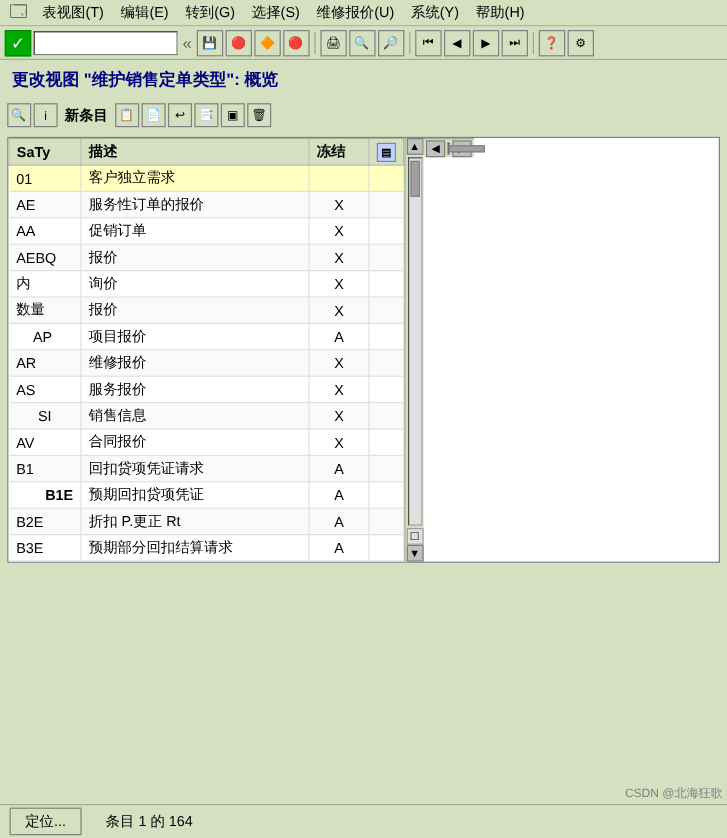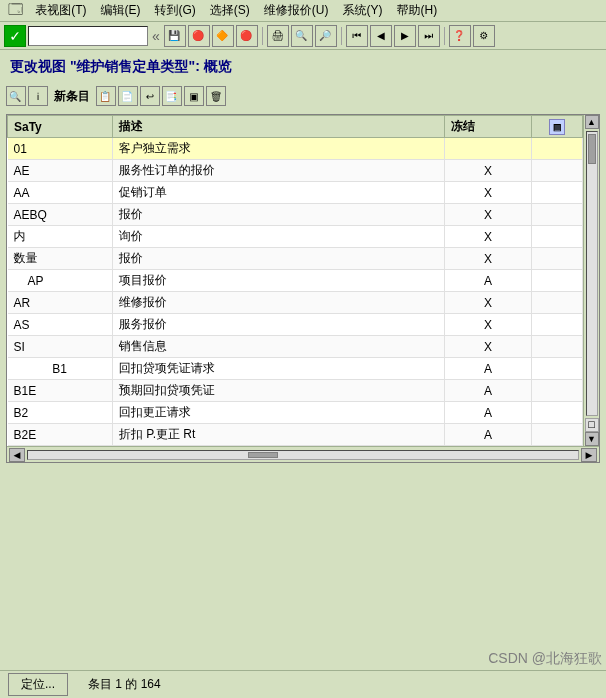--- a/index.html
+++ b/index.html
@@ -180,21 +180,21 @@
     .status-text {
       font-size: 12px;
       color: #000;
     }
 
     
     .watermark {
       position: absolute;
       bottom: 30px;
       right: 4px;
-      font-size: 14px;
+      font-size: 10px;
       color: #808080;
     }
 
     
     .horiz-scroll {
       display: flex;
       align-items: center;
       background: #d4e0c0;
       border-top: 1px solid #a0b090;
       height: 16px;
@@ -317,21 +317,21 @@
       <div class="sec-btn">ℹ</div>
       <span style="margin:0 4px; font-size:12px; font-weight:bold;">新条目</span>
       <div class="sec-btn">📋</div>
       <div class="sec-btn">📄</div>
       <div class="sec-btn">↩</div>
       <div class="sec-btn">📑</div>
       <div class="sec-btn">▣</div>
       <div class="sec-btn">🗑</div>
     </div>
 
-    <div style="display:flex; flex-direction:column; border:1px solid #808080; background:white;">
+    <div style="display:flex; border:1px solid #808080; background:white;">
       <div class="table-wrapper">
         <div style="flex:1; overflow:hidden;">
           <table>
             <thead>
               <tr>
                 <th style="width:60px;">SaTy</th>
                 <th style="width:190px;">描述</th>
                 <th style="width:50px;">冻结</th>
                 <th style="width:20px; text-align:center;">
                   <div class="col-icon">▤</div>
@@ -387,46 +387,52 @@
                   <td style="text-align: center;">X</td>
                   <td></td>
                 </tr>
                 <tr class="row-normal">
                   <td style="font-weight: normal;">AS</td>
                   <td>服务报价</td>
                   <td style="text-align: center;">X</td>
                   <td></td>
                 </tr>
                 <tr class="row-normal">
-                  <td style="font-weight: normal;">SI</td>
+                  <td style="font-weight: normal; text-align: center;">SI</td>
                   <td>销售信息</td>
                   <td style="text-align: center;">X</td>
                   <td></td>
                 </tr>
                 <tr class="row-normal">
-                  <td style="font-weight: normal; text-align: center;">B1</td>
+                  <td style="font-weight: normal;">AV</td>
+                  <td>合同报价</td>
+                  <td style="text-align: center;">X</td>
+                  <td></td>
+                </tr>
+                <tr class="row-normal">
+                  <td style="font-weight: normal;">B1</td>
                   <td>回扣贷项凭证请求</td>
                   <td style="text-align: center;">A</td>
                   <td></td>
                 </tr>
                 <tr class="row-normal">
-                  <td style="font-weight: normal;">B1E</td>
+                  <td style="font-weight: bold; text-align: right;">B1E</td>
                   <td>预期回扣贷项凭证</td>
                   <td style="text-align: center;">A</td>
                   <td></td>
                 </tr>
                 <tr class="row-normal">
-                  <td style="font-weight: normal;">B2</td>
-                  <td>回扣更正请求</td>
-                  <td style="text-align: center;">A</td>
-                  <td></td>
-                </tr>
-                <tr class="row-normal">
                   <td style="font-weight: normal;">B2E</td>
                   <td>折扣 P.更正 Rt</td>
+                  <td style="text-align: center;">A</td>
+                  <td></td>
+                </tr>
+                <tr class="row-normal">
+                  <td style="font-weight: normal;">B3E</td>
+                  <td>预期部分回扣结算请求</td>
                   <td style="text-align: center;">A</td>
                   <td></td>
                 </tr>
               </tbody>
           </table>
         </div>
 
         <div class="vert-scroll">
           <div class="vert-scroll-btn">▲</div>
           <div class="vert-scroll-track">

